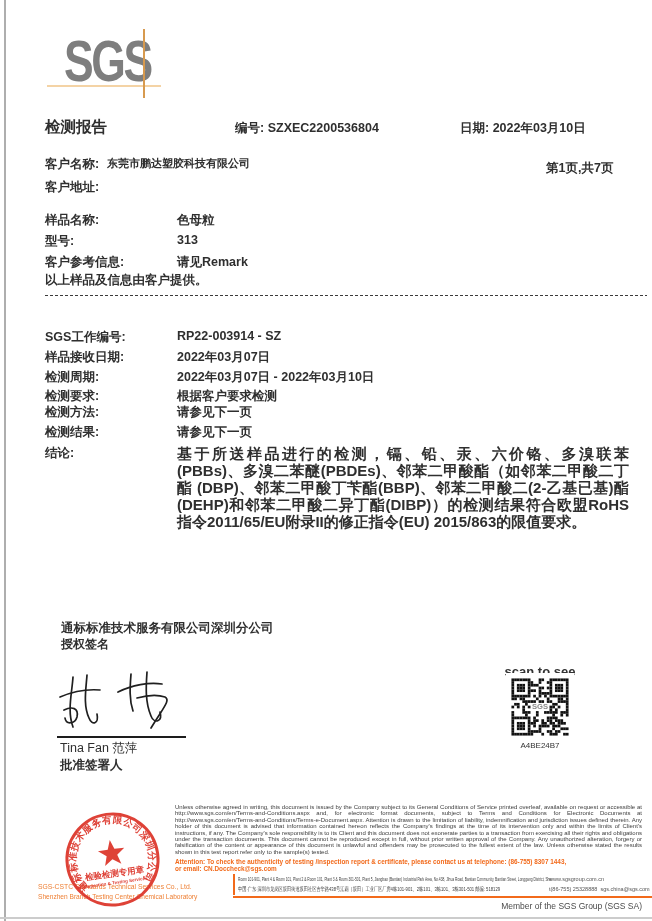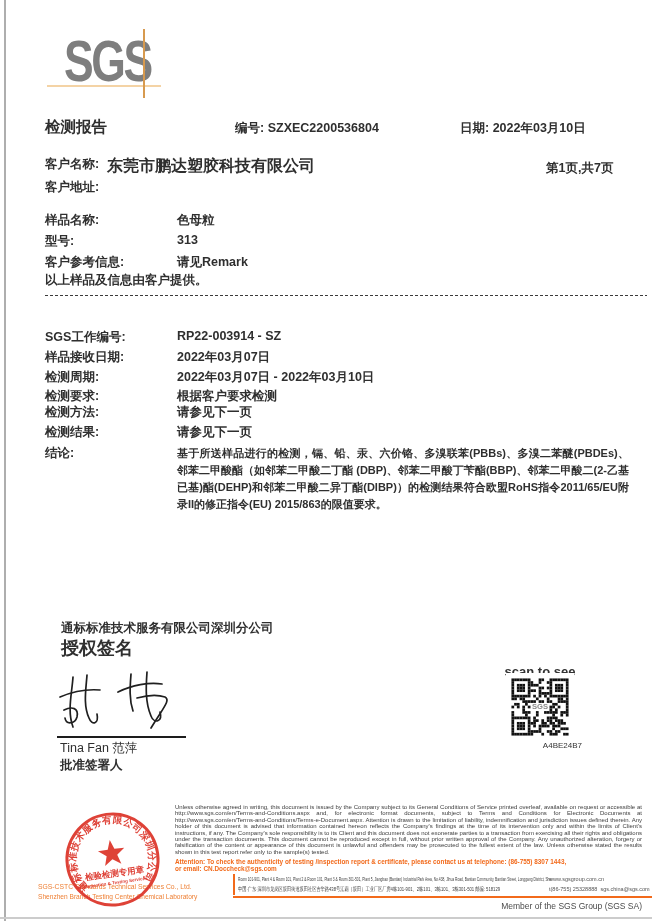--- a/index.html
+++ b/index.html
@@ -15,43 +15,43 @@
   .logo-vline{position:absolute;left:143px;top:29px;width:2px;height:69px;background:#d79a4f;}
 
   
   .doc-title{position:absolute;left:45px;top:117px;font-size:15.5px;font-weight:bold;}
   .hdr{position:absolute;top:120px;font-size:12.5px;font-weight:600;white-space:nowrap;padding-left:48px;}
   .hdr-no{left:187px;} .hdr-date{left:388px;margin-left:24px;} .hdr-page{left:498px;margin-top:40px;}
 
   
   .row{position:absolute;left:0;width:524px;height:17px;}
   .lbl{position:absolute;left:45px;font-size:12.5px;font-weight:600;white-space:nowrap;}
-  .v107{position:absolute;left:107px;font-size:16px;font-weight:600;white-space:nowrap;}
+  .v107{position:absolute;left:107px;font-size:11px;font-weight:600;white-space:nowrap;}
   .v177{position:absolute;left:177px;font-size:12.5px;font-weight:600;white-space:nowrap;}
   .rc1{top:156px}.rc2{top:179px}
   .rs1{top:212px}.rs2{top:233px}.rs3{top:254px}.rnote{top:272px}
   .dash-sep{position:absolute;left:45px;top:295px;width:602px;height:1px;
             background:repeating-linear-gradient(90deg,#3b3b3b 0 3px,transparent 3px 5px);}
   .rr1{top:329px}.rr2{top:349px}.rr3{top:369px}.rr4{top:388px}.rr5{top:404px}.rr6{top:424px}
   .rconc{top:445px}
-  .conc-text{position:absolute;left:177px;top:445px;width:452px;font-size:11px;font-weight:600;
+  .conc-text{position:absolute;left:177px;top:445px;width:452px;font-size:15px;font-weight:600;
              line-height:17px;text-align:justify;}
 
   
   .sig-company{position:absolute;left:61px;top:620px;font-size:12.5px;font-weight:600;}
-  .sig-auth{position:absolute;left:61px;top:636px;font-size:18px;font-weight:600;}
+  .sig-auth{position:absolute;left:61px;top:636px;font-size:12px;font-weight:600;}
   .sig-svg{position:absolute;left:52px;top:666px;}
   .sig-line{position:absolute;left:57px;top:736px;width:129px;height:2px;background:#1d1d1d;}
   .sig-name{position:absolute;left:60px;top:740px;font-size:12.5px;font-weight:400;}
   .sig-role{position:absolute;left:60px;top:757px;font-size:12.5px;font-weight:600;}
 
   
   .qr-caption{position:absolute;left:498px;top:664px;width:84px;text-align:center;font-size:13px;color:#333;font-weight:bold;}
   .qr-svg{position:absolute;left:506px;top:673px;}
-  .qr-code-text{position:absolute;left:498px;top:741px;width:84px;text-align:right;font-size:8px;color:#333;}
+  .qr-code-text{position:absolute;left:498px;top:741px;width:84px;text-align:center;font-size:8px;color:#333;}
 
   
   .legal{position:absolute;left:175px;top:804px;width:467px;height:53px;overflow:hidden;
          font-size:6px;line-height:6.4px;text-align:justify;color:#3d3d3d;}
   .attention{position:absolute;left:175px;top:858px;width:470px;font-size:6.4px;line-height:7.2px;
              font-weight:bold;color:#f26a1b;}
   .addr-divider{position:absolute;left:233px;top:874px;width:2px;height:21px;background:#f26a1b;}
   .addr-en{position:absolute;left:238px;top:876px;width:475px;font-size:5px;color:#3d3d3d;
            white-space:nowrap;overflow:hidden;transform:scaleX(.66);transform-origin:left top;}
   .addr-cn{position:absolute;left:238px;top:885px;width:450px;font-size:6px;color:#3d3d3d;

